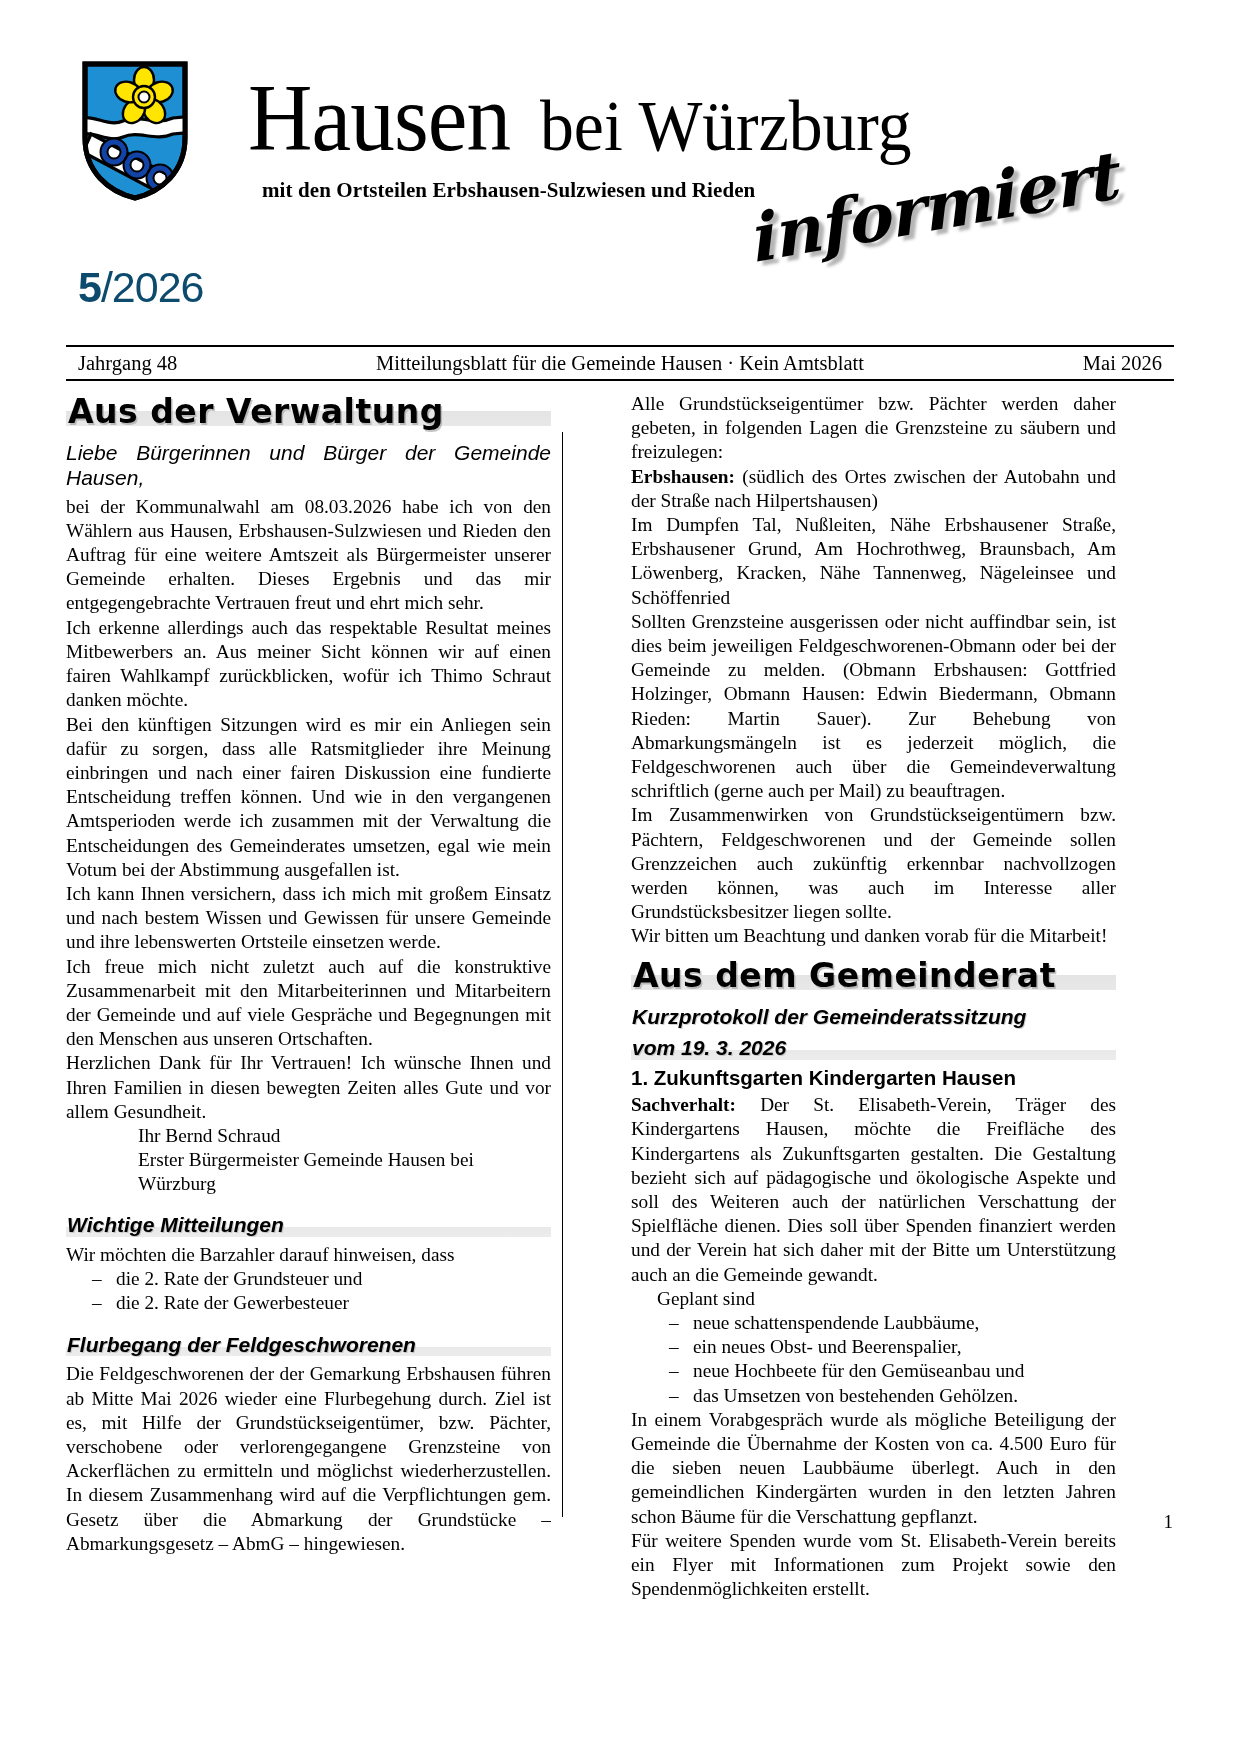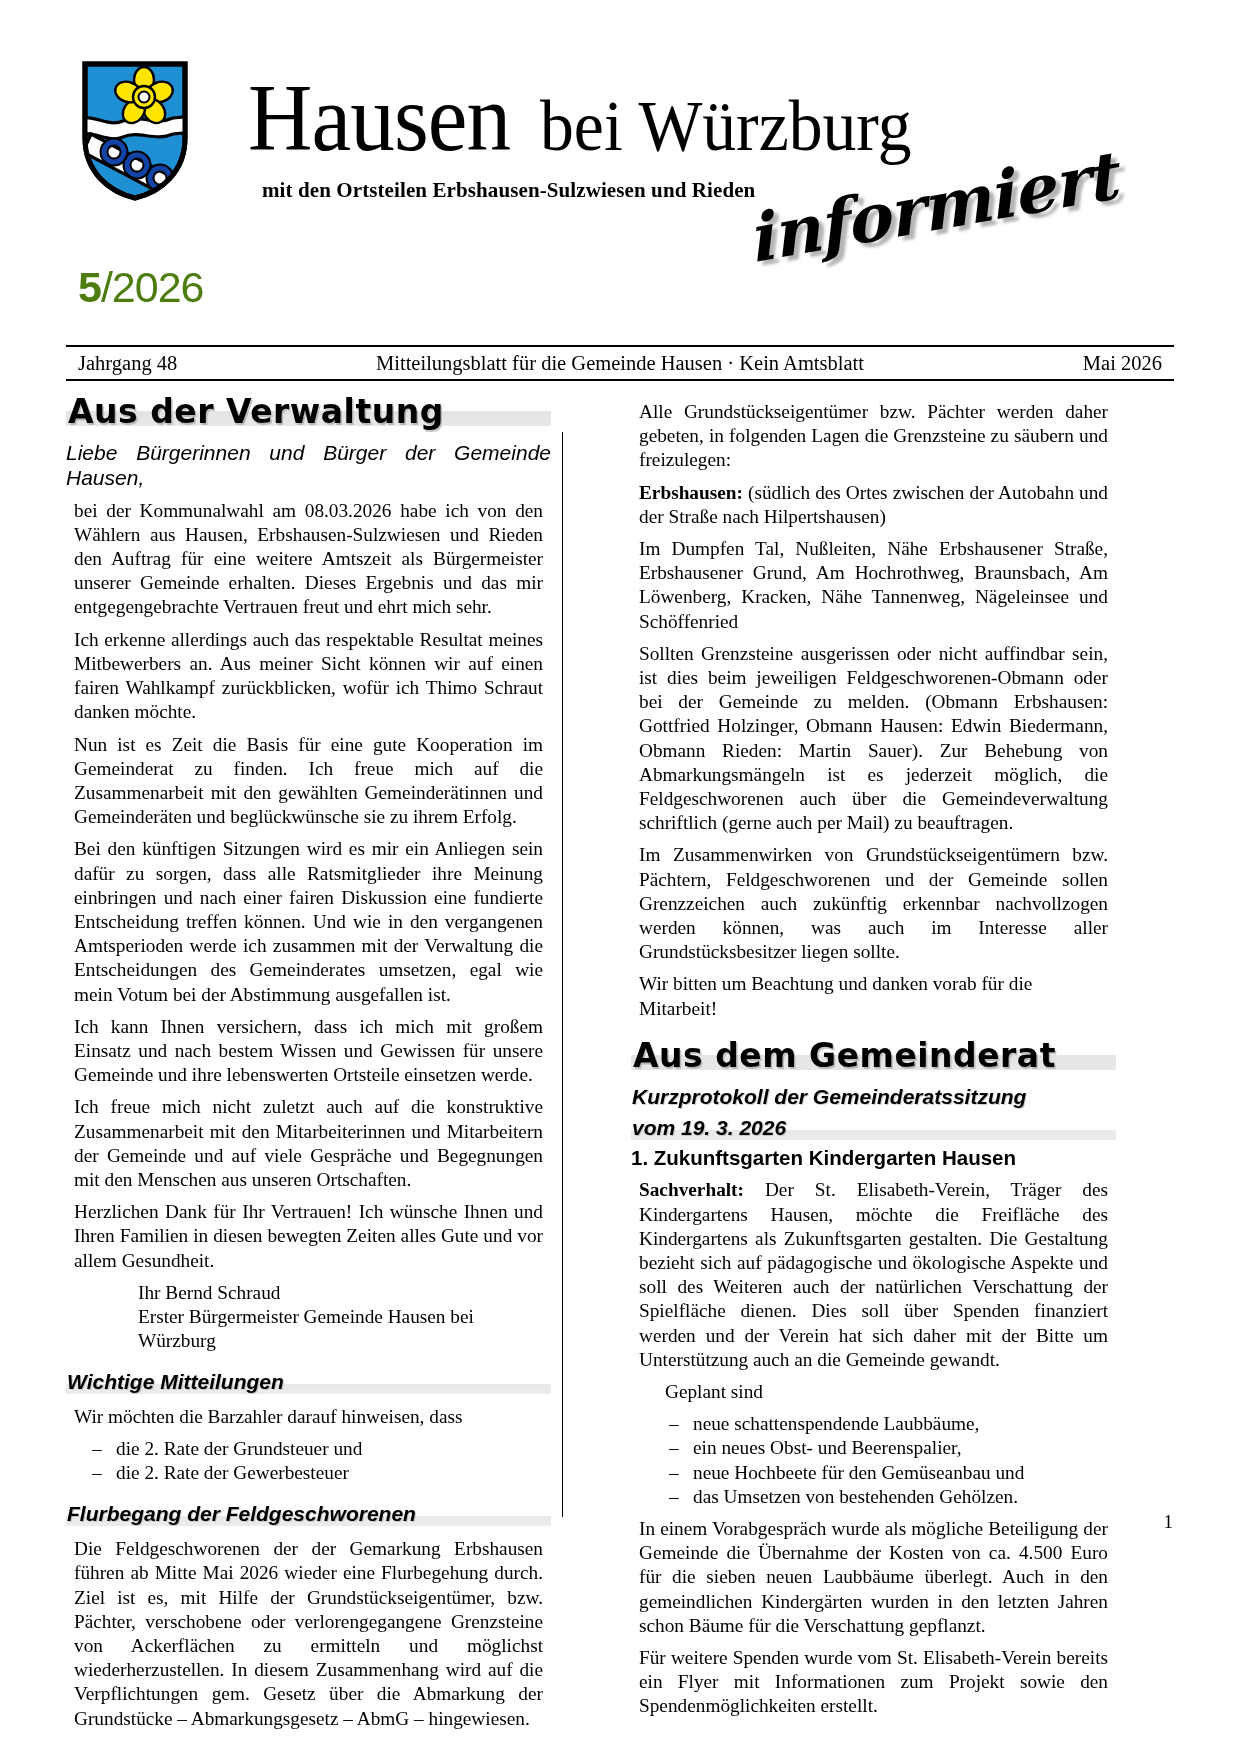--- a/index.html
+++ b/index.html
@@ -44,21 +44,21 @@
 
   .issue-number {
     position: absolute;
     left: 12px;
     top: 218px;
     font-family: "Liberation Sans", "DejaVu Sans", sans-serif;
     font-size: 43px;
     font-weight: 700;
     letter-spacing: -1px;
     line-height: 1;
-    color: #4d7c0f;
+    color: #0c4a6e;
   }
   .issue-number .slashpart {
     font-weight: 400;
   }
 
   .title-line {
     position: absolute;
     left: 182px;
     top: 22px;
     white-space: nowrap;
@@ -208,21 +208,21 @@
   .h-letter {
     font-family: "Liberation Sans", "DejaVu Sans", sans-serif;
     font-size: 21px;
     font-weight: 400;
     font-style: italic;
     margin: 0 0 4px 0;
     line-height: 1.2;
   }
 
   p {
-    margin: 8px;
+    margin: 0;
     text-align: justify;
   }
   p.last-left { text-align: left; }
 
   .sig {
     text-align: left;
     margin-left: 72px;
     line-height: 1.25;
   }
 
@@ -339,21 +339,20 @@
   <div class="col-divider"></div>
 
   <div class="col col-left">
 
     <div class="h-display">Aus der Verwaltung</div>
 
     <div class="h-letter">Liebe Bürgerinnen und Bürger der Gemeinde Hausen,</div>
 
     <p>bei der Kommunalwahl am 08.03.2026 habe ich von den Wählern aus Hausen, Erbshausen-Sulzwiesen und Rieden den Auftrag für eine weitere Amtszeit als Bürgermeister unserer Gemeinde erhalten. Dieses Ergebnis und das mir entgegengebrachte Vertrauen freut und ehrt mich sehr.</p>
     <p>Ich erkenne allerdings auch das respektable Resultat meines Mitbewerbers an. Aus meiner Sicht können wir auf einen fairen Wahlkampf zurückblicken, wofür ich Thimo Schraut danken möchte.</p>
-    <p>Nun ist es Zeit die Basis für eine gute Kooperation im Gemeinderat zu finden. Ich freue mich auf die Zusammenarbeit mit den gewählten Gemeinderätinnen und Gemeinderäten und beglückwünsche sie zu ihrem Erfolg.</p>
     <p>Bei den künftigen Sitzungen wird es mir ein Anliegen sein dafür zu sorgen, dass alle Ratsmitglieder ihre Meinung einbringen und nach einer fairen Diskussion eine fundierte Entscheidung treffen können. Und wie in den vergangenen Amtsperioden werde ich zusammen mit der Verwaltung die Entscheidungen des Gemeinderates umsetzen, egal wie mein Votum bei der Abstimmung ausgefallen ist.</p>
     <p>Ich kann Ihnen versichern, dass ich mich mit großem Einsatz und nach bestem Wissen und Gewissen für unsere Gemeinde und ihre lebenswerten Ortsteile einsetzen werde.</p>
     <p>Ich freue mich nicht zuletzt auch auf die konstruktive Zusammenarbeit mit den Mitarbeiterinnen und Mitarbeitern der Gemeinde und auf viele Gespräche und Begegnungen mit den Menschen aus unseren Ortschaften.</p>
     <p>Herzlichen Dank für Ihr Vertrauen! Ich wünsche Ihnen und Ihren Familien in diesen bewegten Zeiten alles Gute und vor allem Gesundheit.</p>
 
     <div class="sig">
       <div>Ihr Bernd Schraud</div>
       <div>Erster Bürgermeister Gemeinde Hausen bei Würzburg</div>
     </div>
 

